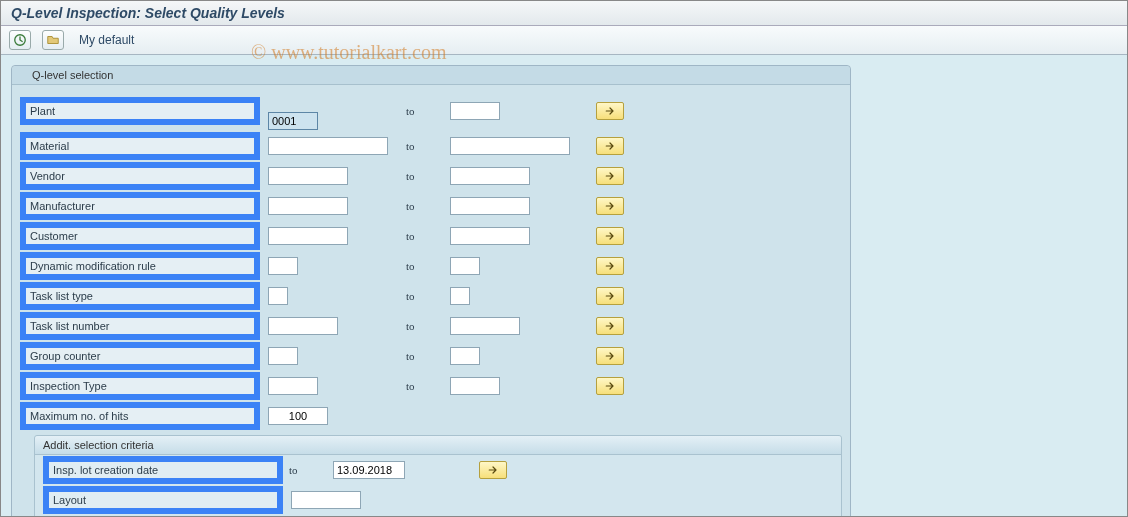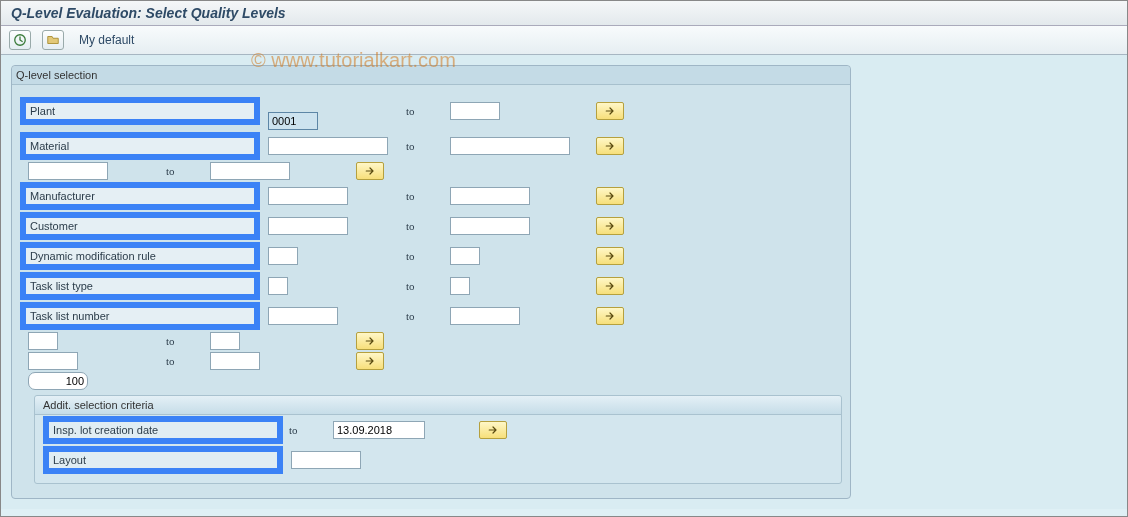--- a/index.html
+++ b/index.html
@@ -44,43 +44,43 @@
     cursor: pointer;
   }
   .icon-btn svg { width: 14px; height: 14px; }
   .toolbar-text {
     color: #2e4a66;
     margin-left: 4px;
   }
   
   .watermark {
     position: absolute;
-    top: 48px;
+    top: 40px;
     left: 250px;
     font-size: 20px;
     color: rgba(210,120,30,0.55);
-    font-family: Liberation Sans, sans-serif;
+    font-family: Liberation Serif, serif;
     pointer-events: none;
   }
   
   .content {
     padding: 10px;
     background: #d9ecf2;
   }
   .groupbox {
     border: 1px solid #9fb6c6;
     background: #cfe3eb;
     border-radius: 4px;
     width: 840px;
     padding-bottom: 14px;
   }
   .groupbox .gb-title {
     background: #c4dbe6;
     font-size: 11px;
-    padding: 3px 4px;
+    padding: 3px 20px;
     margin: 0 0 6px 0;
     border-bottom: 1px solid #a7c0cd;
     border-top-left-radius: 4px;
     border-top-right-radius: 4px;
   }
   .row {
     display: flex;
     align-items: center;
     padding: 1px 8px;
     gap: 0;
@@ -124,27 +124,27 @@
     padding-bottom: 8px;
   }
   .subgroup .sb-title{
     background: linear-gradient(#e4f0f6,#c6dde8);
     border-bottom: 1px solid #a9c2cf;
     padding: 3px 8px;
     font-size:11px;
     border-top-left-radius:3px;border-top-right-radius:3px;
   }
   .subgroup .lbl { background: #e0edf3; }
-  .right-num { text-align: right; border-radius: 7px; }
+  .right-num { text-align: center; }
 </style>
 </head>
 <body>
 
 <div class="titlebar">
-  <h1>Q-Level Evaluation: Select Quality Levels</h1>
+  <h1>Q-Level Inspection: Select Quality Levels</h1>
 </div>
 
 <div class="toolbar">
   <div class="icon-btn">
     <svg viewBox="0 0 16 16">
         <circle cx="8" cy="8" r="6" fill="none" stroke="#3a7b3a" stroke-width="1.5"></circle>
         <path d="M8 4v4l3 2" stroke="#3a7b3a" stroke-width="1.5" fill="none"></path>
       </svg>
   </div>
   <div class="icon-btn">
@@ -189,20 +189,21 @@
           </div>
           <div class="col-more">
             <div class="arrow-btn">
               <svg viewBox="0 0 16 16">
                 <path d="M3 8h8M8 4l4 4-4 4" stroke="#5a4b10" stroke-width="1.6" fill="none" stroke-linecap="round" stroke-linejoin="round"></path>
               </svg>
             </div>
           </div>
         </div>
         <div class="row">
+          <div class="lbl">Vendor</div>
           <div class="col-from">
             <input type="text" class="txt" style="width: 80px;">
           </div>
           <div class="col-to-lbl">to</div>
           <div class="col-to">
             <input type="text" class="txt" style="width: 80px;">
           </div>
           <div class="col-more">
             <div class="arrow-btn">
               <svg viewBox="0 0 16 16">
@@ -290,68 +291,71 @@
           </div>
           <div class="col-more">
             <div class="arrow-btn">
               <svg viewBox="0 0 16 16">
                 <path d="M3 8h8M8 4l4 4-4 4" stroke="#5a4b10" stroke-width="1.6" fill="none" stroke-linecap="round" stroke-linejoin="round"></path>
               </svg>
             </div>
           </div>
         </div>
         <div class="row">
+          <div class="lbl">Group counter</div>
           <div class="col-from">
             <input type="text" class="txt" style="width: 30px;">
           </div>
           <div class="col-to-lbl">to</div>
           <div class="col-to">
             <input type="text" class="txt" style="width: 30px;">
           </div>
           <div class="col-more">
             <div class="arrow-btn">
               <svg viewBox="0 0 16 16">
                 <path d="M3 8h8M8 4l4 4-4 4" stroke="#5a4b10" stroke-width="1.6" fill="none" stroke-linecap="round" stroke-linejoin="round"></path>
               </svg>
             </div>
           </div>
         </div>
         <div class="row">
+          <div class="lbl">Inspection Type</div>
           <div class="col-from">
             <input type="text" class="txt" style="width: 50px;">
           </div>
           <div class="col-to-lbl">to</div>
           <div class="col-to">
             <input type="text" class="txt" style="width: 50px;">
           </div>
           <div class="col-more">
             <div class="arrow-btn">
               <svg viewBox="0 0 16 16">
                 <path d="M3 8h8M8 4l4 4-4 4" stroke="#5a4b10" stroke-width="1.6" fill="none" stroke-linecap="round" stroke-linejoin="round"></path>
               </svg>
             </div>
           </div>
         </div>
         <div class="row">
+          <div class="lbl">Maximum no. of hits</div>
           <div class="col-from">
             <input type="text" class="txt right-num" value="100" style="width: 60px;">
           </div>
           <div class="col-to-lbl"></div>
           <div class="col-to"></div>
           <div class="col-more"></div>
         </div>
       </div>
     <div class="subgroup">
       <div class="sb-title">Addit. selection criteria</div>
       <div id="subrows-host">
           <div class="row">
             <div class="lbl">Insp. lot creation date</div>
             <div class="col-to-lbl">to</div>
             <div class="col-to">
-              <input type="text" class="txt" value="13.09.2018" style="width: 92px;">
+              <input type="text" class="txt" value="13.09.2018" style="width: 72px;">
             </div>
             <div class="col-more">
               <div class="arrow-btn">
                 <svg viewBox="0 0 16 16">
                   <path d="M3 8h8M8 4l4 4-4 4" stroke="#5a4b10" stroke-width="1.6" fill="none" stroke-linecap="round" stroke-linejoin="round"></path>
                 </svg>
               </div>
             </div>
           </div>
           <div class="row">

